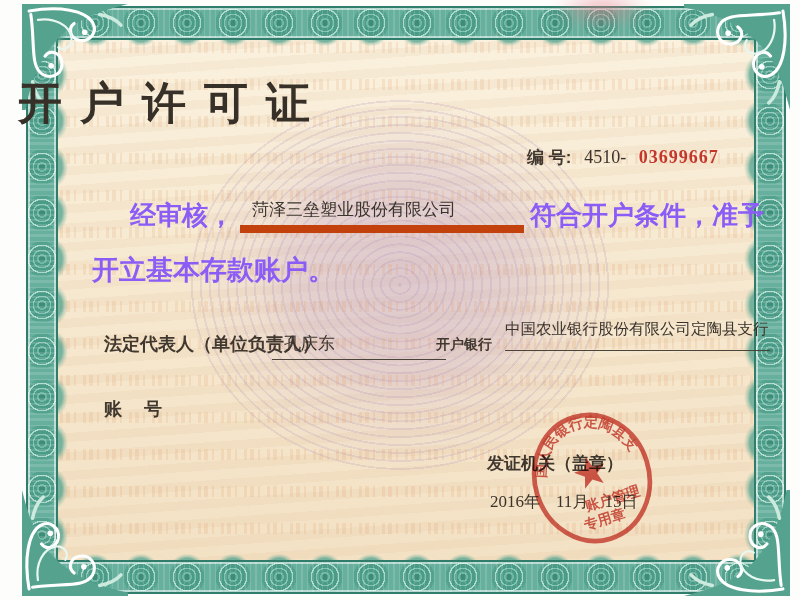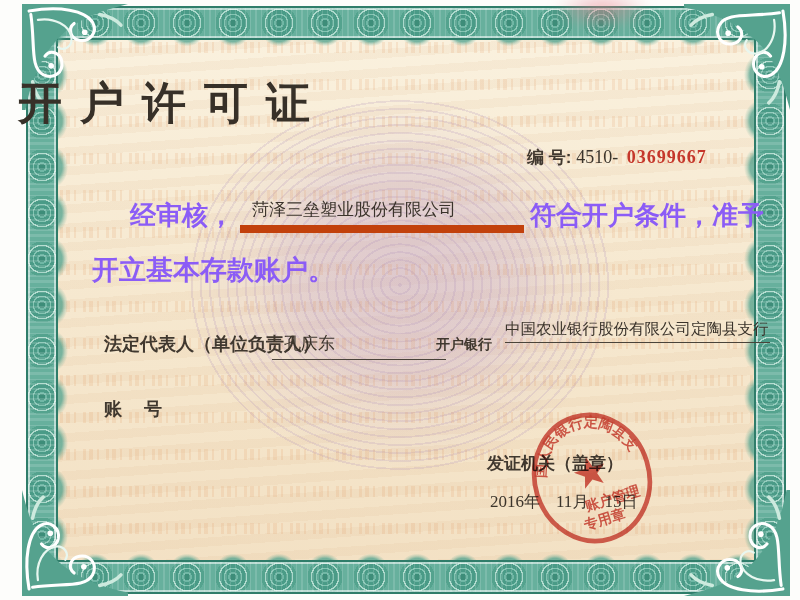--- a/index.html
+++ b/index.html
@@ -91,39 +91,39 @@
   .title{
     left:0;right:34px;top:74px;
     font-size:44px;font-weight:bold;letter-spacing:18px;color:#373028;
     font-family:"Liberation Serif",serif;text-indent:18px;
   }
   .label{font-weight:bold;color:#40382f;}
   .serifval{font-family:"Liberation Serif",serif;}
   .row-approval{left:104px;top:146px;font-size:17px;}
   .row-approval .val{font-size:18px;letter-spacing:.5px;margin-left:14px;}
   .row-serial{left:527px;top:146px;font-size:17px;}
-  .row-serial .val{font-size:18px;font-family:Liberation Serif, serif;}
+  .row-serial .val{font-size:18px;margin-left:8px;font-family:Liberation Serif, serif;}
   .serial-red{color:#c5372b;font-weight:bold;letter-spacing:1px;margin-left:4px;}
   .big{font-size:26px;font-weight:bold;color:#8b5cf6;}
   .line1{left:130px;top:198px;right:36px;display:flex;align-items:flex-end;white-space:nowrap;}
   .company-underline{
     display:inline-block;width:272px;border-bottom:8px solid #c2410c;
     font-size:17px;font-family:"Liberation Serif",serif;
     padding:0 4px 4px 12px;margin:0 6px;overflow:hidden;
   }
   .line2{left:92px;top:252px;font-size:27px;}
   .row-rep{left:104px;top:332px;font-size:18px;}
   .rep-underline{
     position:absolute;left:272px;top:332px;width:158px;border-bottom:1.8px solid #4a443a;
     font-size:17px;padding:0 4px 4px 12px;
   }
   .bank-label{left:436px;top:336px;font-size:14px;}
   .bank-value{
     left:505px;top:318px;width:265px;font-size:15.5px;line-height:21px;
-    border-bottom:1.8px solid #4a443a;padding-bottom:3px;
+    border-bottom:1.8px solid #4a443a;padding-bottom:11px;
   }
   .row-acct-label{left:104px;top:397px;font-size:18px;letter-spacing:2px;}
   .acct-underline{
     position:absolute;left:150px;top:396px;width:286px;border-bottom:1.8px solid #4a443a;
     font-size:18px;letter-spacing:1px;padding:0 4px 4px 16px;
   }
   .issuer{left:487px;top:452px;font-size:17px;}
   .date-row{left:490px;top:492px;font-size:17px;font-family:"Liberation Serif",serif;color:#3b342b;}
   .date-row .unit{font-family:"Liberation Sans",sans-serif;font-size:16px;}
   .date-row .gap{display:inline-block;width:16px;}

